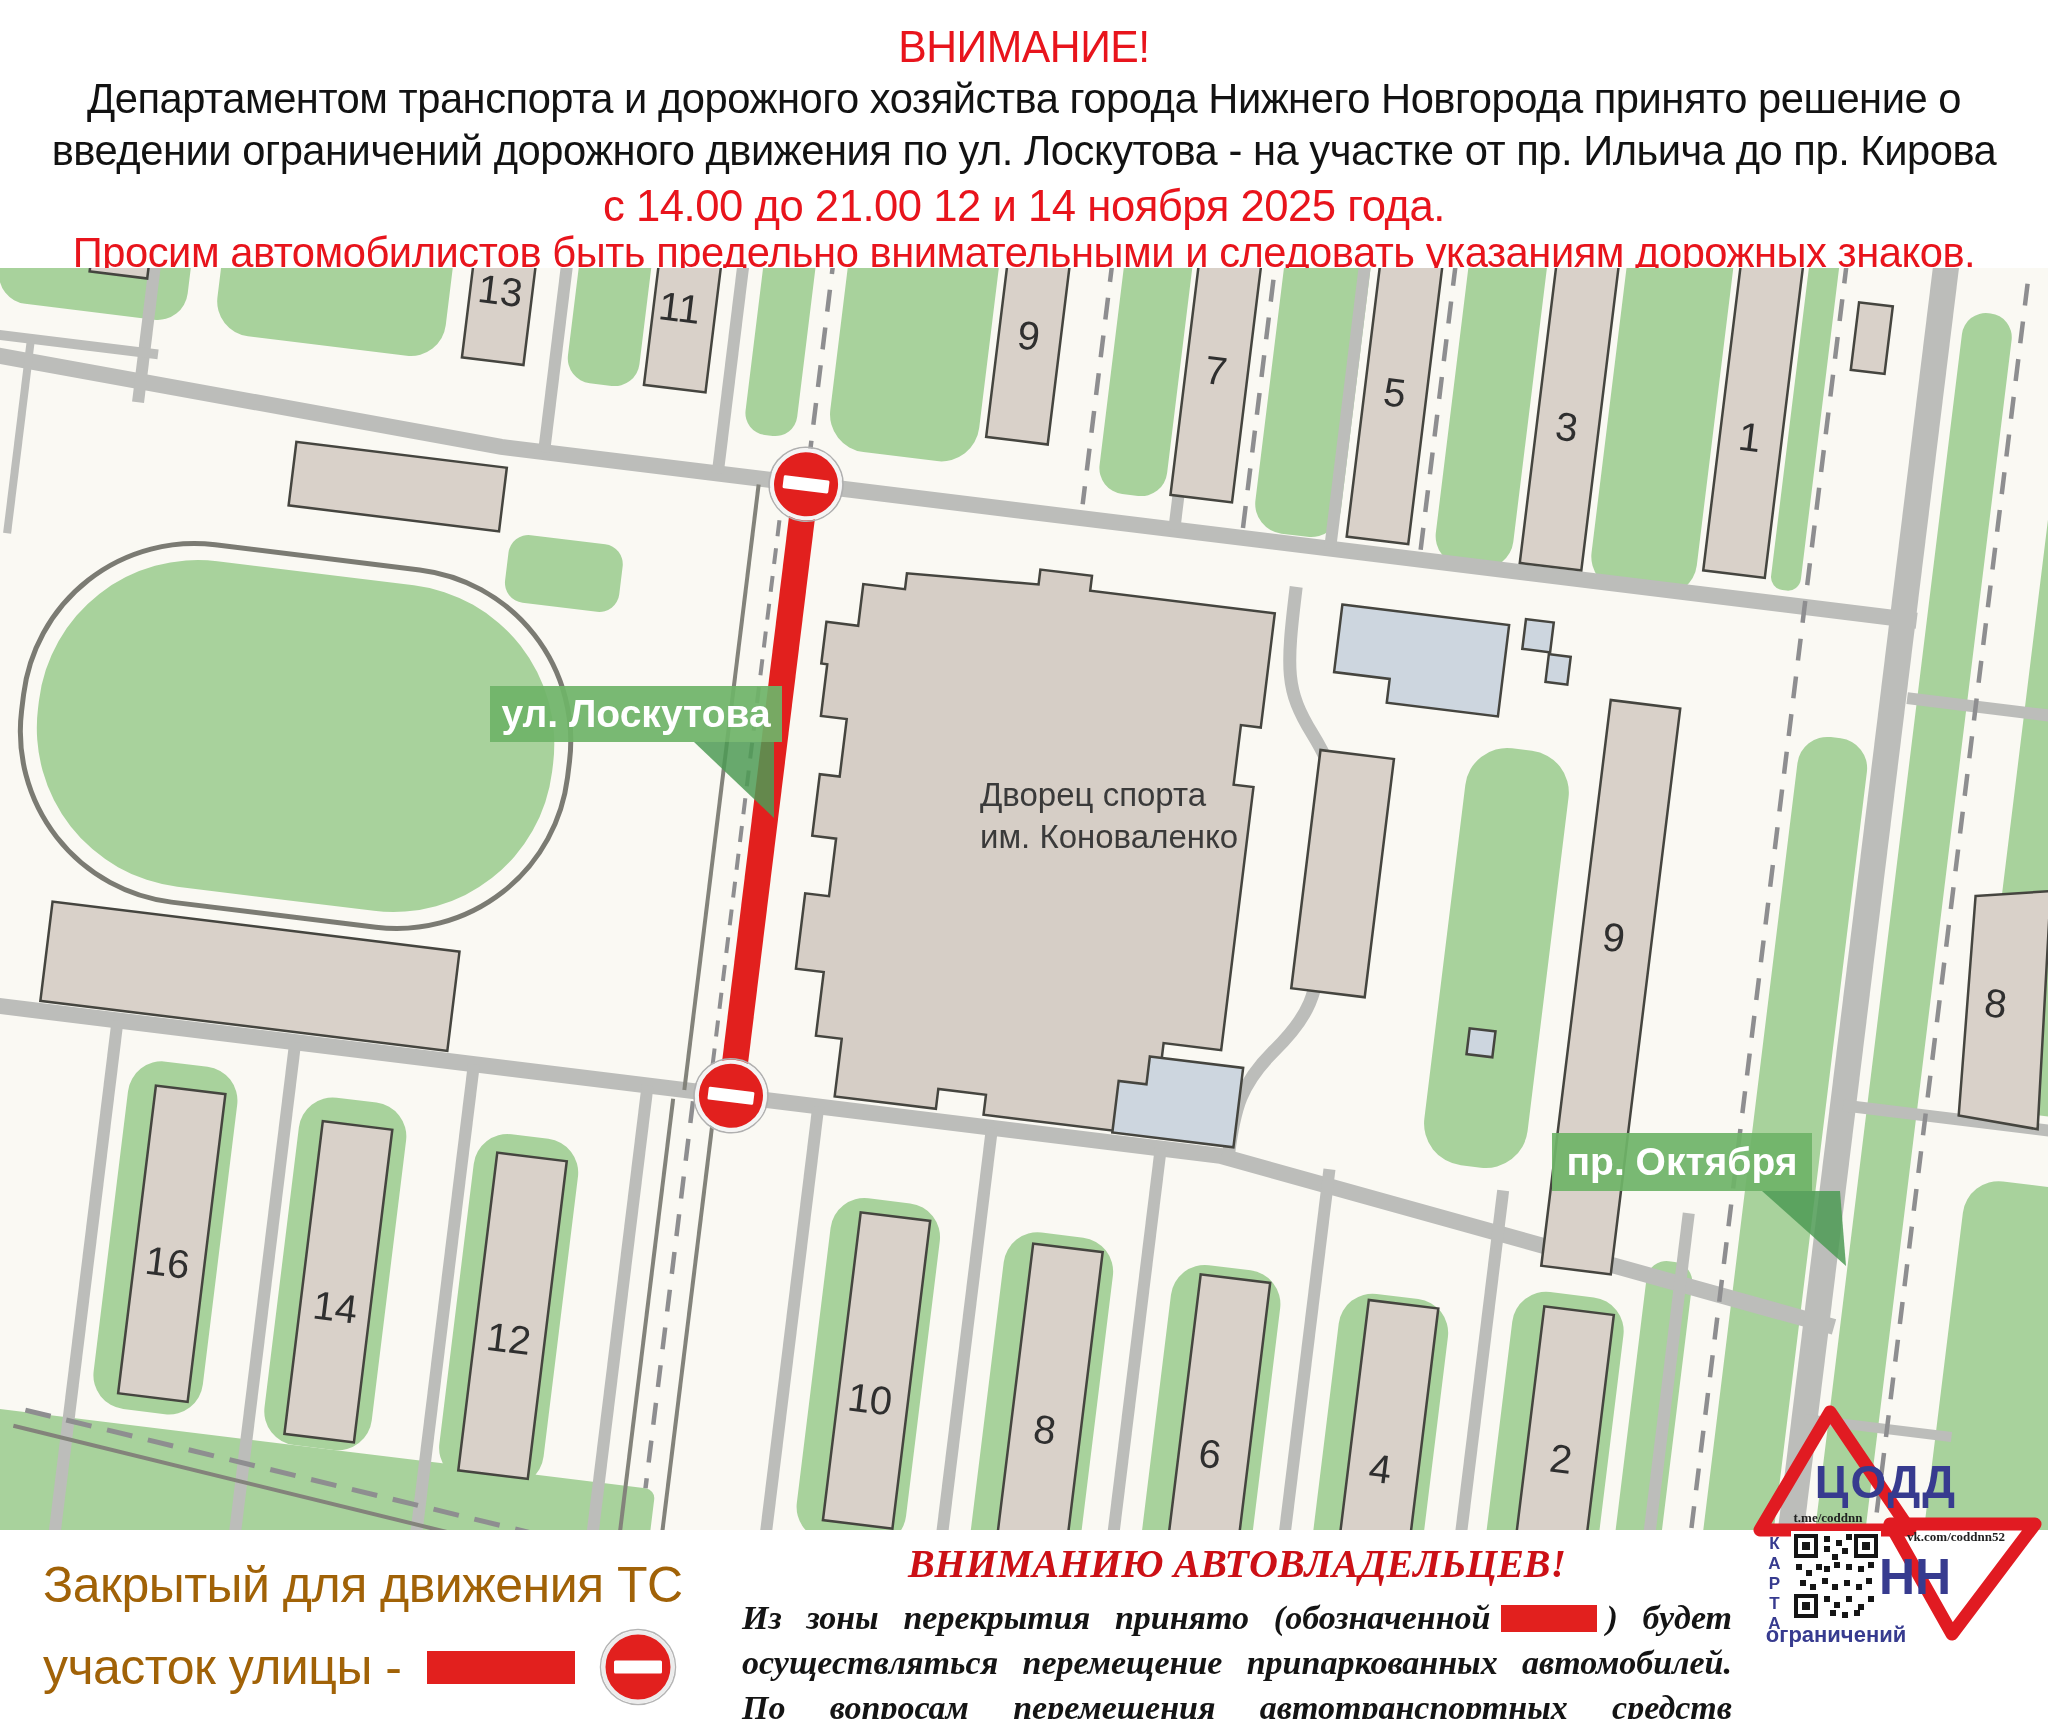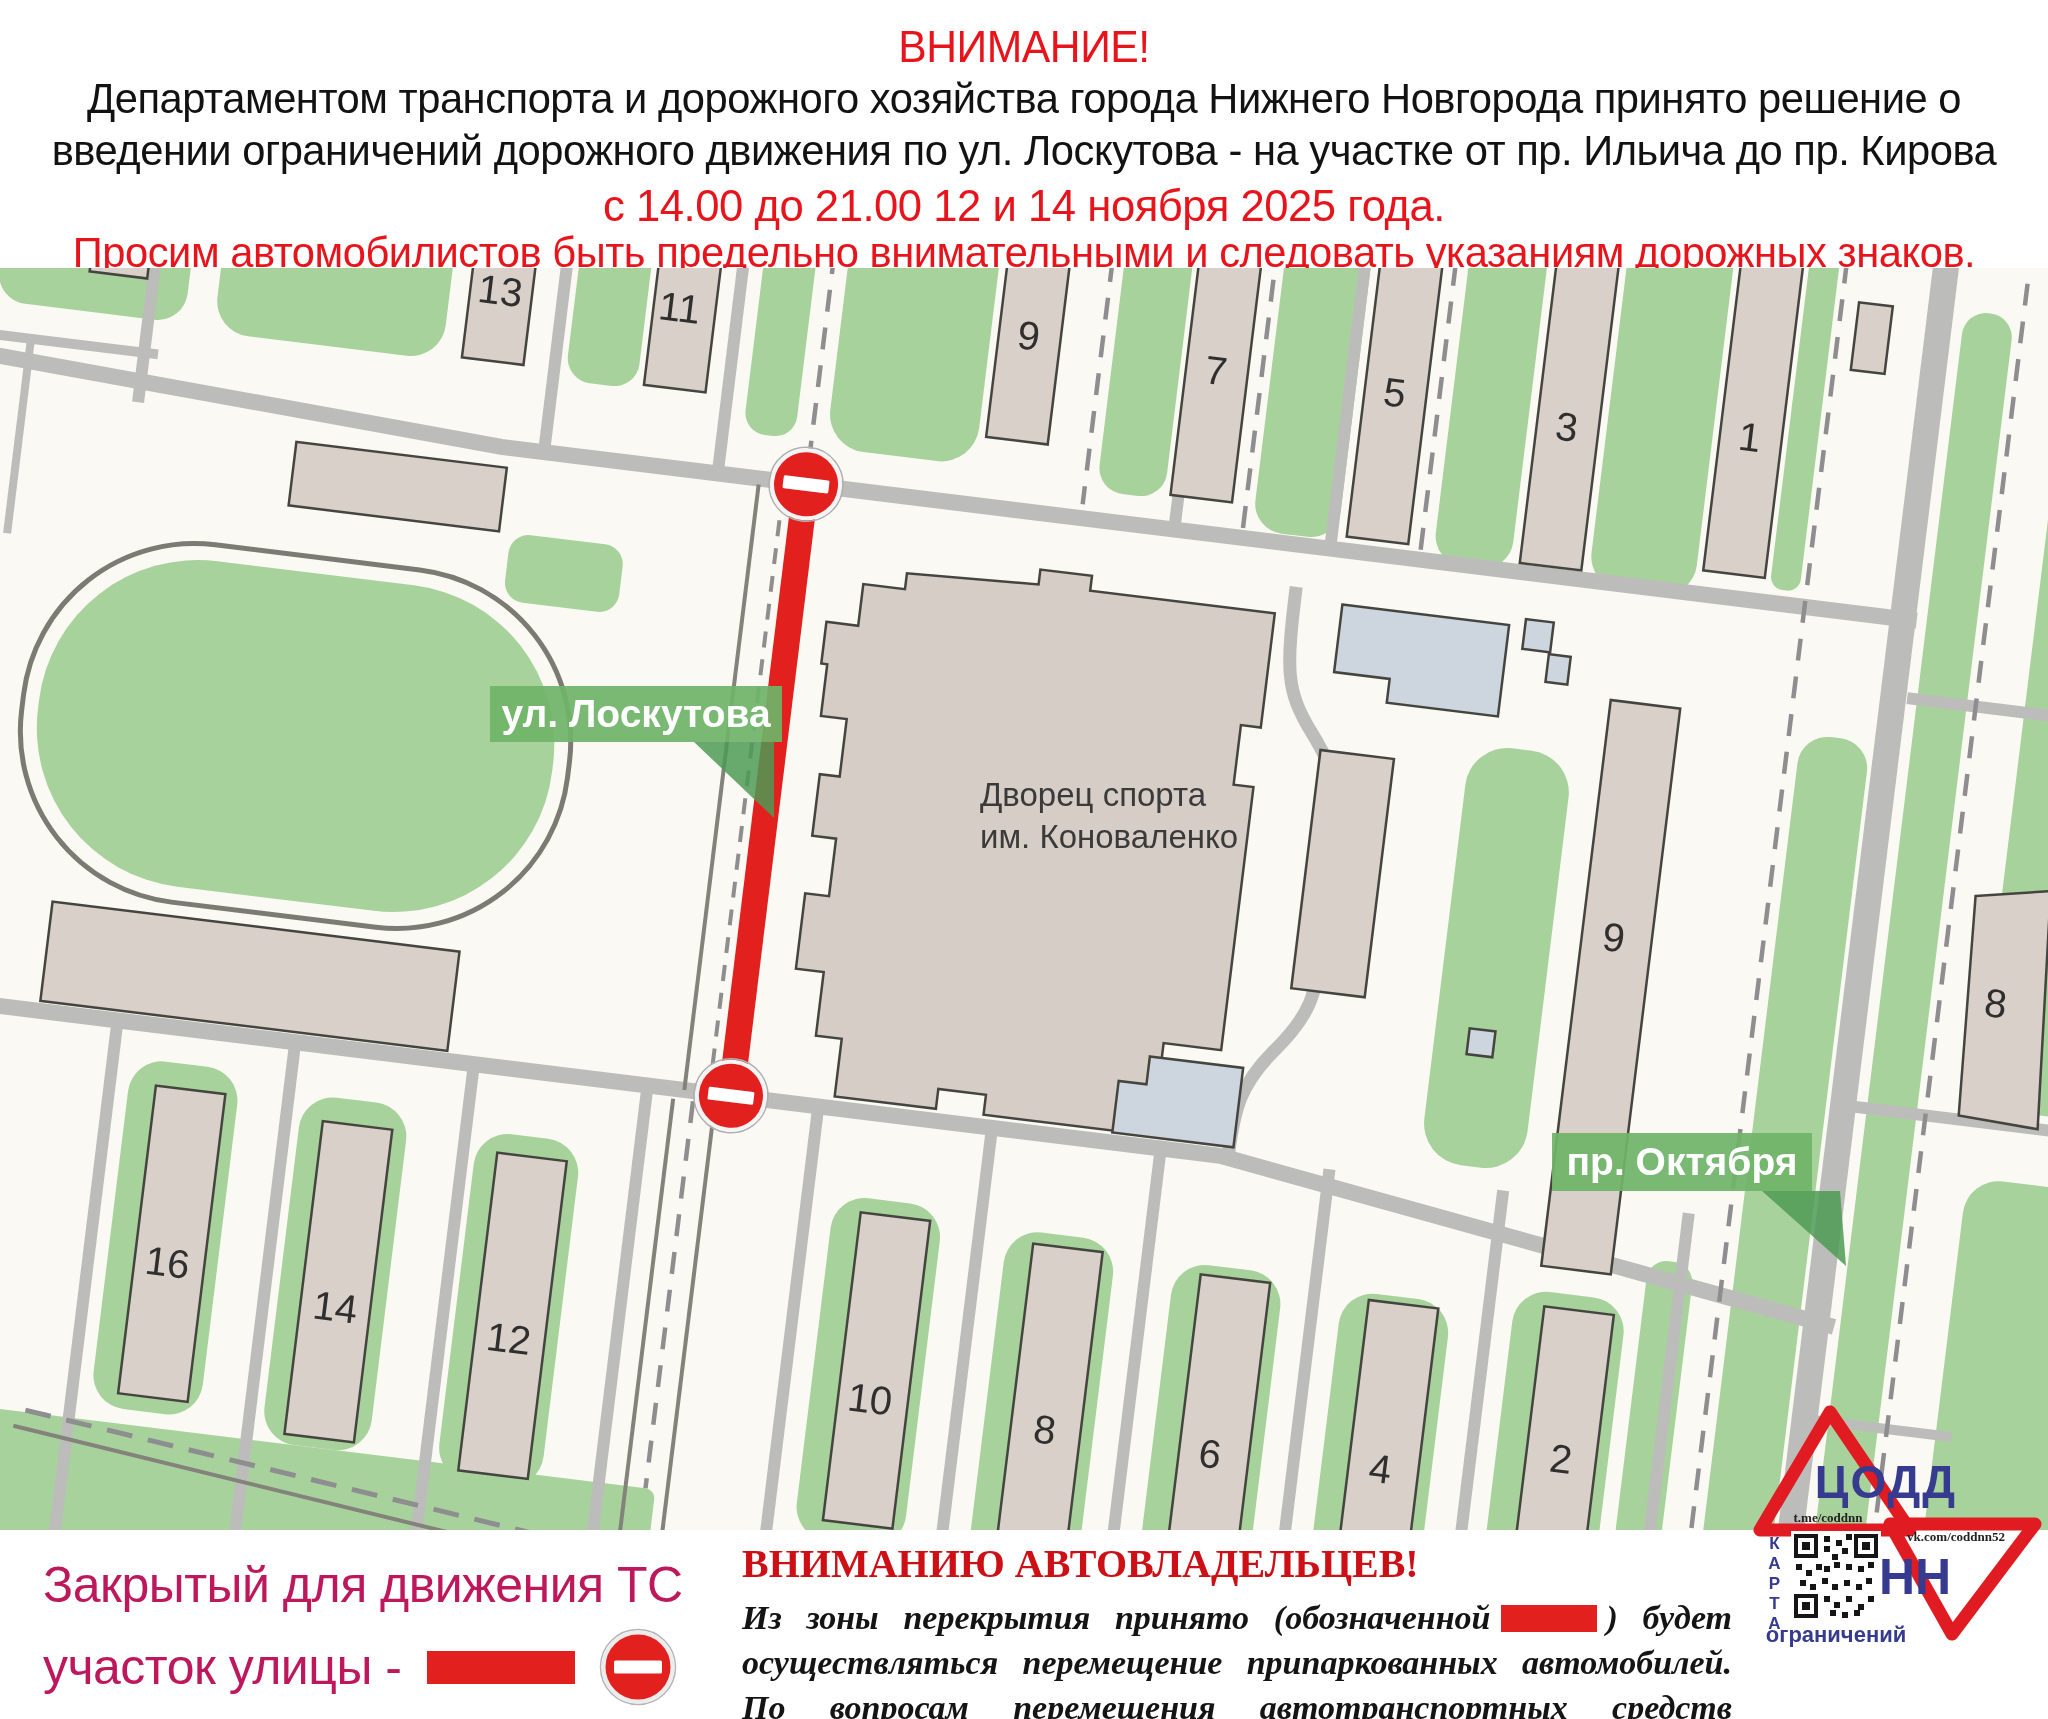--- a/index.html
+++ b/index.html
@@ -10,29 +10,29 @@
   .h-title{top:22px;font-size:44px;color:#e8141c;}
   .h-b1{top:74px;font-size:43px;color:#121212;}
   .h-b2{top:126px;font-size:43px;color:#121212;}
   .h-dates{top:180px;font-size:45px;color:#e8141c;}
   .h-warn{top:228px;font-size:43px;color:#e8141c;}
   #mapsvg{position:absolute;left:0;top:268px;}
   .bn{font-size:40px;fill:#2f2f2f;text-anchor:middle;font-family:"Liberation Sans",sans-serif;}
   .maplabel{font-size:39px;font-weight:bold;fill:#ffffff;text-anchor:middle;
             font-family:"Liberation Sans",sans-serif;}
   .palacetxt{font-size:33px;fill:#3a3a3a;font-family:"Liberation Sans",sans-serif;}
-  .legend{position:absolute;left:43px;top:1556px;color:#be185d;}
+  .legend{position:absolute;left:43px;top:1556px;color:#a16207;}
   .legend-l1{font-size:50px;letter-spacing:-.5px;}
   .legend-row{display:flex;align-items:center;margin-top:14px;}
   .legend-l2{font-size:50px;letter-spacing:-.5px;}
   .legend-bar{width:148px;height:33px;background:#e2201e;margin-left:26px;}
   .legend-sign{margin-left:24px;}
   .notice{position:absolute;left:742px;top:1540px;width:990px;}
-  .notice-title{font-family:"Liberation Serif",serif;font-weight:bold;
-                font-size:40px;color:#cc1016;}
+  .notice-title{font-family:"Liberation Serif",serif;font-style:italic;font-weight:bold;
+                font-size:40px;color:#cc1016;text-align:center;}
   .notice-body{font-family:"Liberation Serif",serif;font-style:italic;font-weight:bold;
                font-size:34px;color:#141414;text-align:justify;line-height:1.33;margin-top:8px;}
   .notice-bar{display:inline-block;width:96px;height:27px;background:#e2201e;
               vertical-align:-3px;margin:0 10px;}
   .logo{position:absolute;left:1740px;top:1382px;width:316px;height:286px;}
   .karta{position:absolute;left:26px;top:152px;height:88px;writing-mode:vertical-rl;
          text-orientation:upright;font-weight:bold;font-size:17px;color:#373b8f;
          letter-spacing:1px;line-height:1;}
 </style>
 </head>

